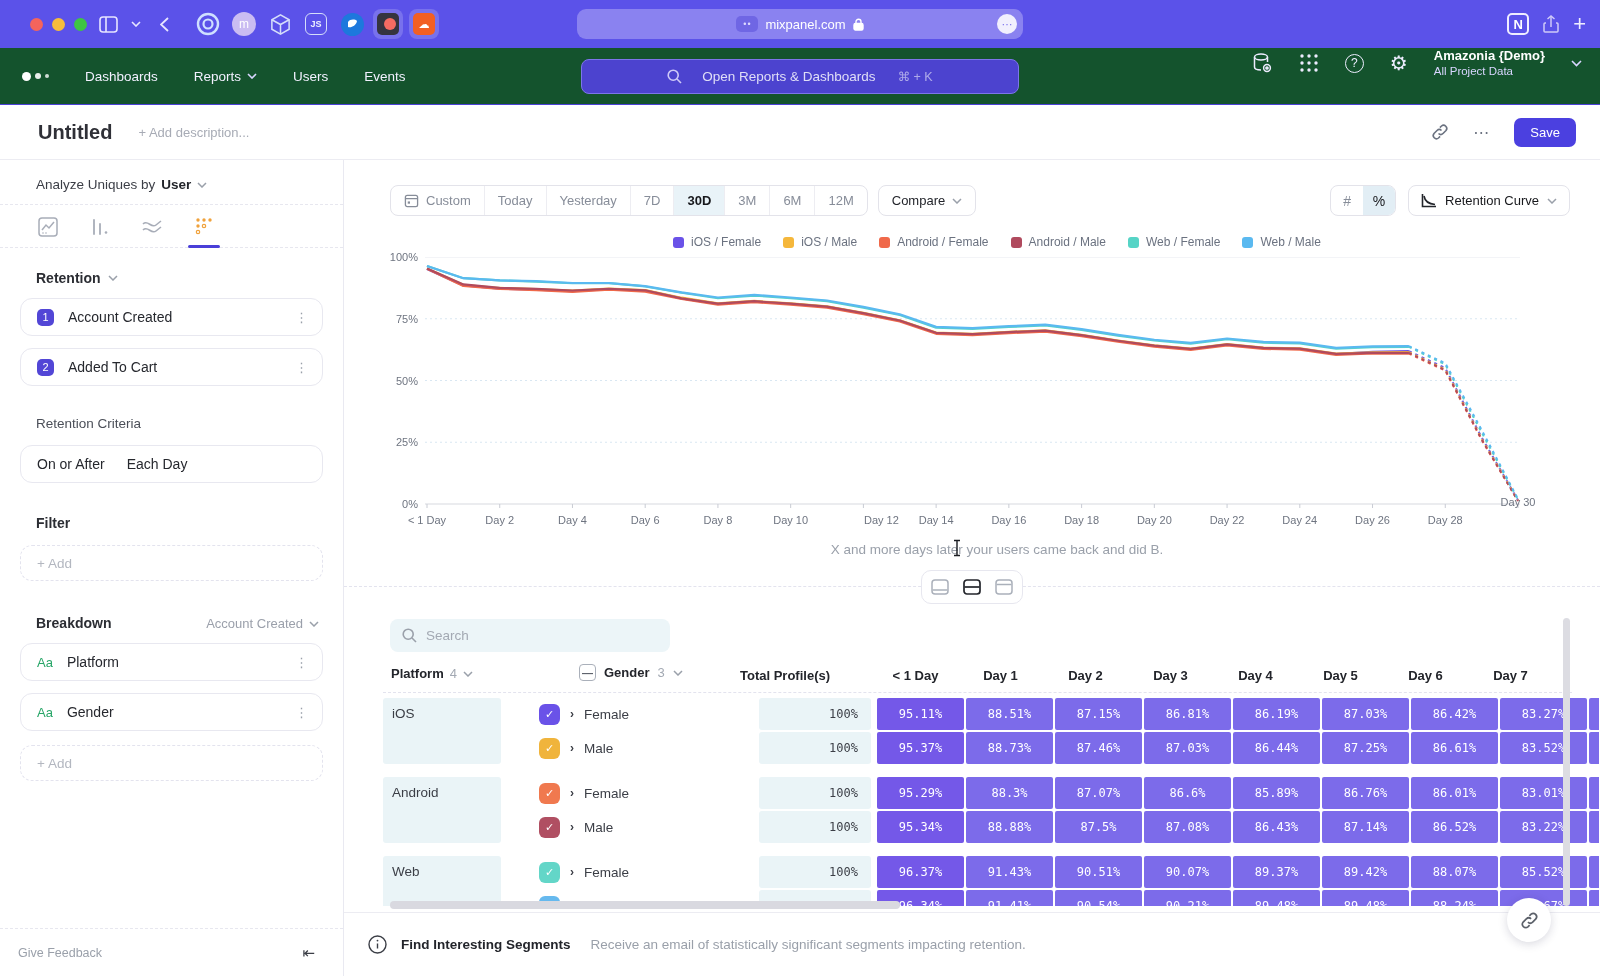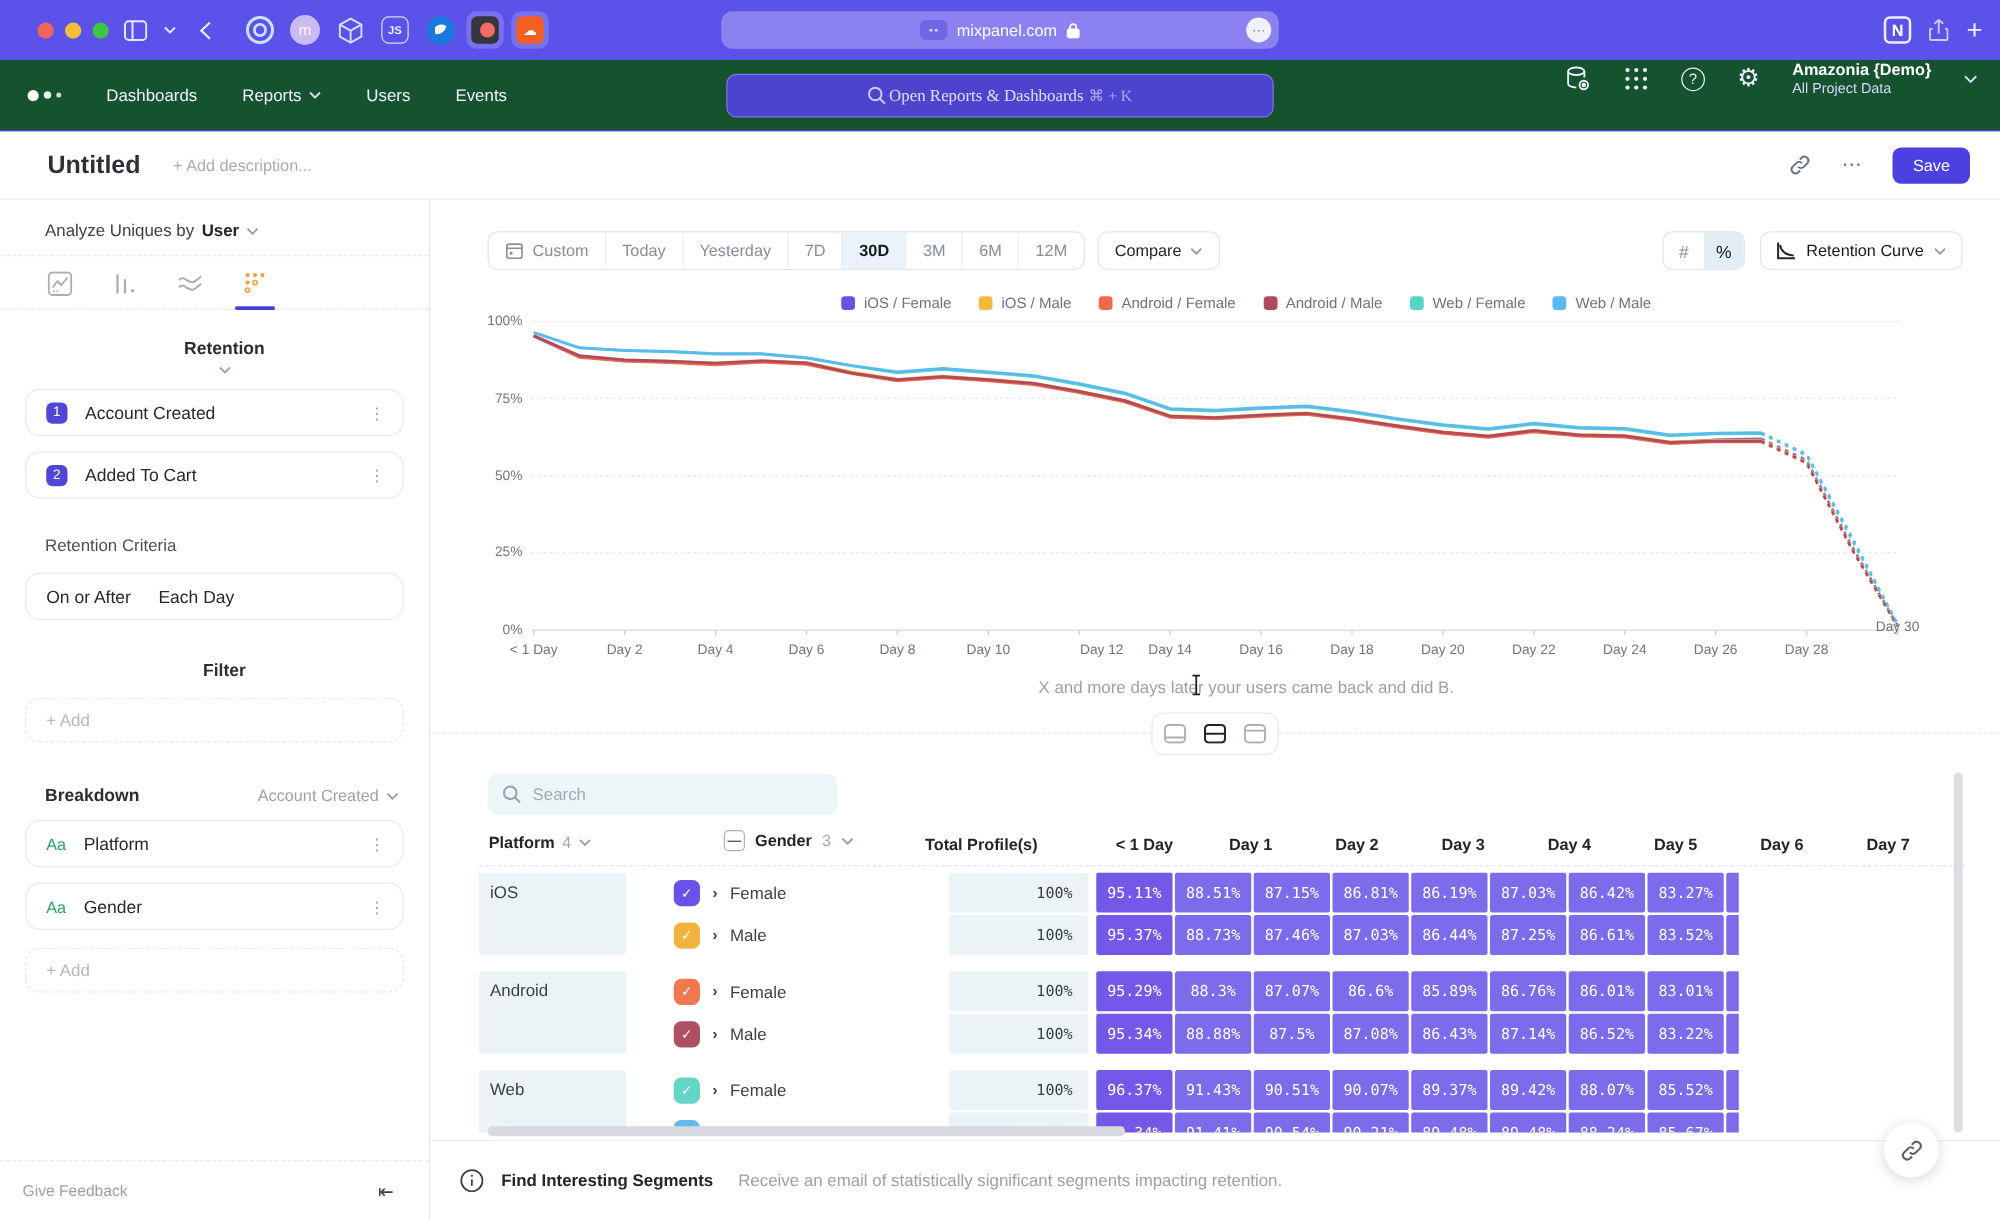--- a/index.html
+++ b/index.html
@@ -24,22 +24,22 @@
   .notion-ic { width:22px; height:22px; border:2px solid #efedff; border-radius:5px; color:#fff; font-weight:bold; font-size:13px; display:flex; align-items:center; justify-content:center; }
   .plus-ic { font-size:22px; font-weight:300; color:#efedff; }
 
   
   .nav-bar { height:57px; background:#14532d; display:flex; position:relative; border-bottom:1px solid #4b42d6; }
   .mx-logo { margin-left:22px; display:flex; align-items:center; gap:4px; }
   .mx-logo i { background:#fff; border-radius:50%; display:block; }
   .nav-links { display:flex; align-items:center; margin-left:36px; gap:36px; }
   .nav-link { color:#f2f1ff; font-size:13.5px; display:flex; align-items:center; gap:6px; cursor:pointer; }
   .nav-search { position:absolute; left:50%; transform:translateX(-50%); top:11px; width:438px; height:35px;
-    background:#4c43cf; border:1px solid #7d75ea; border-radius:8px; display:flex; align-items:center; justify-content:center; gap:2px;
-    color:rgba(255,255,255,0.82); font-size:13.5px;font-family:Liberation Serif, serif; }
+    background:#4c43cf; border:1px solid #7d75ea; border-radius:8px; display:flex; align-items:center; justify-content:center; gap:20px;
+    color:rgba(255,255,255,0.82); font-size:13.5px; }
   .nav-search .kbd { color:rgba(255,255,255,0.55); font-size:12.5px; margin-left:2px; }
   .nav-right { position:absolute; right:18px; display:flex; align-items:center; gap:26px; color:#edecff; }
   .help-ic { width:19px; height:19px; border:1.6px solid #edecff; border-radius:50%; font-size:12px; display:flex; align-items:center; justify-content:center; }
   .gear-ic { font-size:20px; line-height:1; }
   .project { text-align:left; color:#fff; line-height:1.25; }
   .project .p1 { font-size:13px; font-weight:bold; }
   .project .p2 { font-size:11.5px; color:#d9d6ff; }
   .proj-chev { color:#d9d6ff; }
 
   
@@ -57,21 +57,21 @@
   .main { flex:1; position:relative; background:#fff; overflow:hidden; }
 
   
   .sb-row1 { padding:17px 20px 12px 36px; font-size:13.5px; color:#3b3e46; border-bottom:1px dashed #e7e7ef; display:flex; align-items:center; gap:6px;}
   .sb-row1 b { font-weight:600; color:#23252b; }
   .chev { color:#9aa0aa; font-size:10px; }
   .sb-tabs { display:flex; gap:24px; padding:12px 0 0 34px; border-bottom:1px dashed #e7e7ef; }
   .sb-tab { width:28px; padding-bottom:10px; display:flex; justify-content:center; position:relative; color:#a8adb8; }
   .sb-tab.active { color:#f0a23c; }
   .sb-tab.active::after { content:""; position:absolute; bottom:-1px; left:-2px; right:-2px; height:3px; background:#4a3fd8; border-radius:2px; }
-  .sb-section-h { font-size:14px; font-weight:600; color:#2b2d33; padding:22px 20px 0 36px; display:flex; align-items:center; gap:7px;flex-direction:column;}
+  .sb-section-h { font-size:14px; font-weight:600; color:#2b2d33; padding:22px 20px 0 36px; display:flex; align-items:center; gap:7px;}
   .sb-sub-h { font-size:13.5px; color:#4b4f58; padding:30px 20px 0 36px; }
   .sb-card { margin:12px 20px 0 20px; border:1px solid #e8e8f0; border-radius:12px; height:38px; display:flex; align-items:center; padding:0 14px 0 16px; background:#fff; }
   .step-badge { width:17px; height:17px; background:#5246d6; color:#fff; border-radius:5px; font-size:11px; display:flex; align-items:center; justify-content:center; margin-right:14px; }
   .sb-card .lbl { font-size:14px; color:#26282e; }
   .kebab { margin-left:auto; color:#9aa0aa; font-size:13px; }
   .aa { color:#27a567; font-size:13px; font-weight:400; margin-right:14px; }
   .sb-add { margin:14px 20px 0 20px; border:1px dashed #e3e3ee; border-radius:12px; height:36px; display:flex; align-items:center; padding-left:16px; color:#b3b7c0; font-size:13.5px; }
   .breakdown-h { display:flex; align-items:baseline; padding:34px 24px 0 36px; }
   .breakdown-h .bh { font-size:14px; font-weight:600; color:#2b2d33; }
   .breakdown-h .bsel { margin-left:auto; color:#9ba0ab; font-size:13px; display:flex; gap:6px; align-items:center;}
@@ -118,21 +118,21 @@
   .t-group { display:flex; margin-bottom:13px; }
   .plat-cell { width:118px; background:#eaf4f7; border-radius:3px; padding:8px 0 0 9px; font-size:13.5px; color:#3b3e46; flex:none; }
   .g-rows { display:flex; flex-direction:column; gap:2px; margin-left:2px; }
   .g-row { display:flex; height:32px; align-items:stretch; }
   .gen-cell { width:256px; display:flex; align-items:center; padding-left:36px; gap:10px; flex:none; }
   .cbx { width:21px; height:21px; border-radius:6px; color:#fff; font-size:11px; display:flex; align-items:center; justify-content:center; }
   .row-chev { color:#3b3e46; font-size:12px; font-weight:bold; }
   .gen-lbl { font-size:13.5px; color:#3b3e46; }
   .total-cell { width:112px; background:#eaf4f7; border-radius:3px; display:flex; align-items:center; justify-content:flex-end; padding-right:13px;
     font-family:"DejaVu Sans Mono", monospace; font-size:12px; color:#3b3e46; flex:none; margin-right:6px;}
-  .val-cell { width:61px; margin-right:2px; background:#7c6bea; border-radius:2px; display:flex; align-items:center; justify-content:center;
+  .val-cell { width:87px; margin-right:2px; background:#7c6bea; border-radius:2px; display:flex; align-items:center; justify-content:center;
     font-family:"DejaVu Sans Mono", monospace; font-size:12px; color:#fff; flex:none; }
   .val-cell.first { background:#7458e8; }
   .val-sliver { width:10px; background:#7c6bea; border-radius:2px 0 0 2px; flex:none; }
   .hscroll { position:absolute; top:741px; left:46px; width:510px; height:8px; background:#d9d9e0; border-radius:4px; }
   .vscroll { position:absolute; top:458px; right:30px; width:7px; height:288px; background:#dcdce2; border-radius:4px; }
 
   
   .footer { position:absolute; bottom:0; left:0; right:0; height:64px; background:#fff; border-top:1px solid #ececf2; display:flex; align-items:center; padding-left:24px; gap:14px;}
   .fis { font-size:13.5px; font-weight:600; color:#23252b; }
   .fis-desc { font-size:13.5px; color:#9aa0aa; margin-left:6px; }

